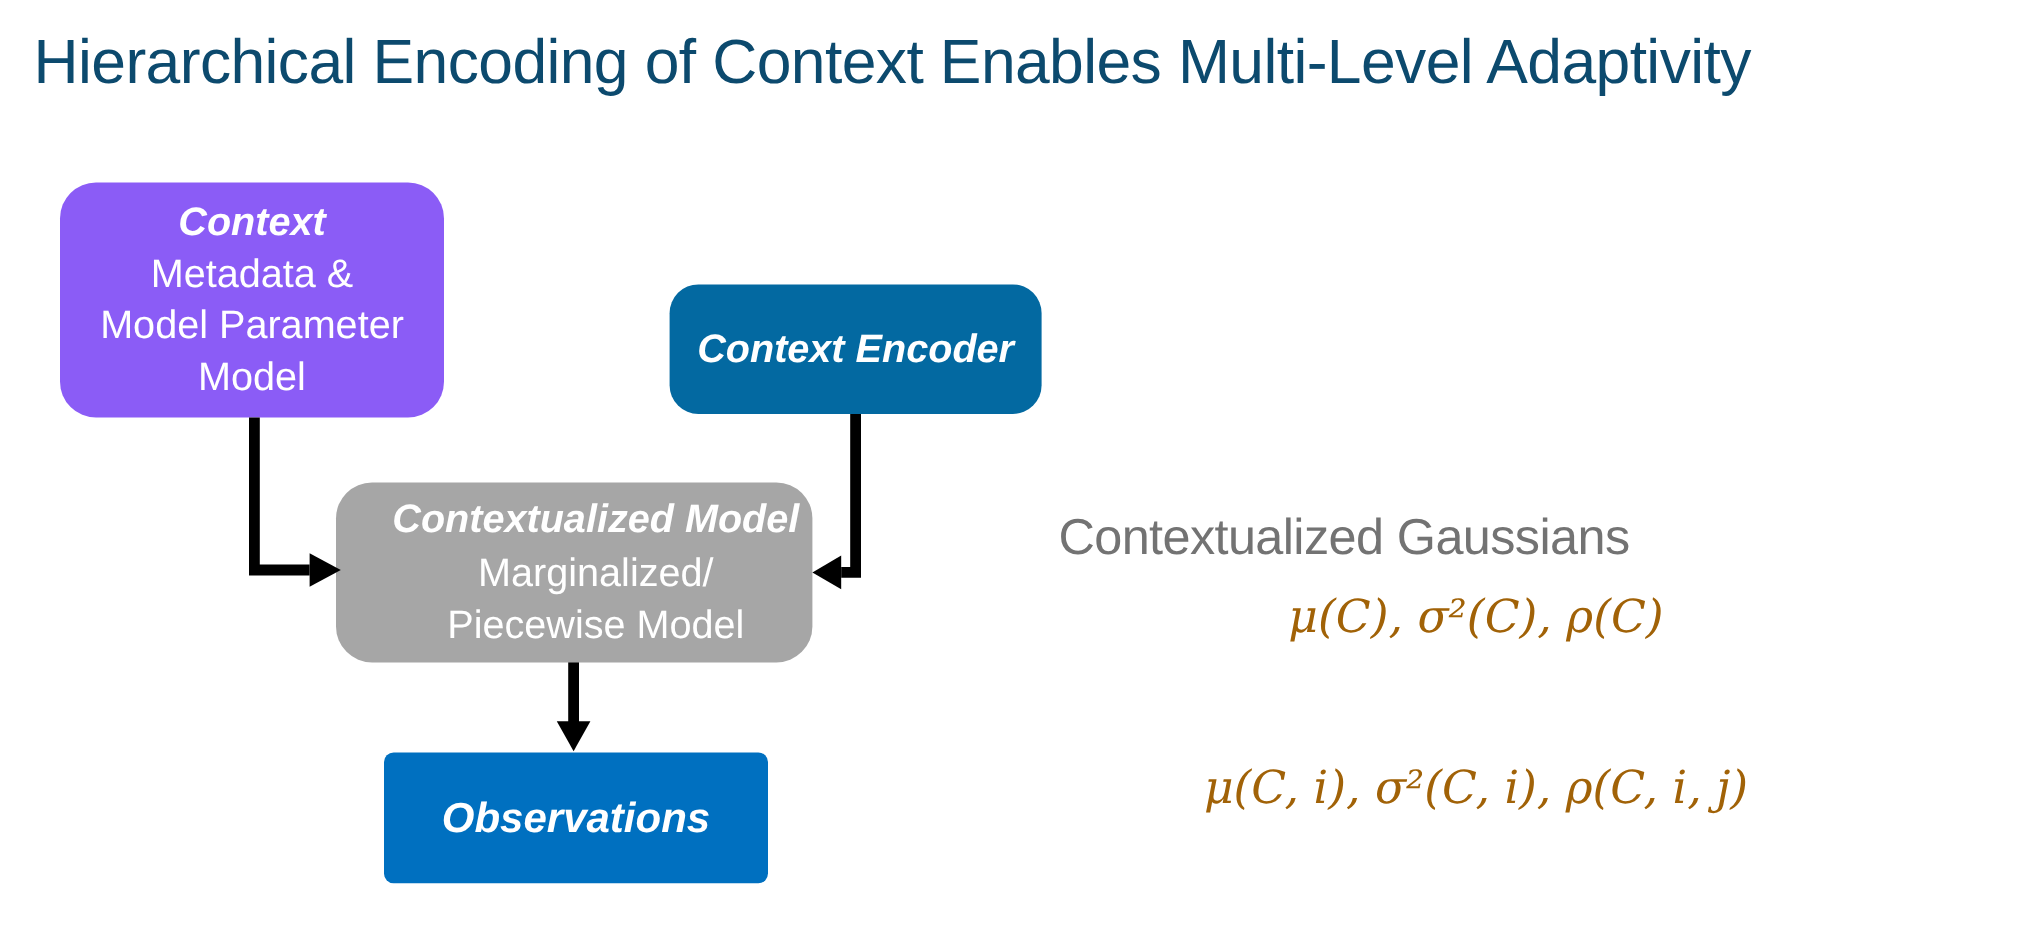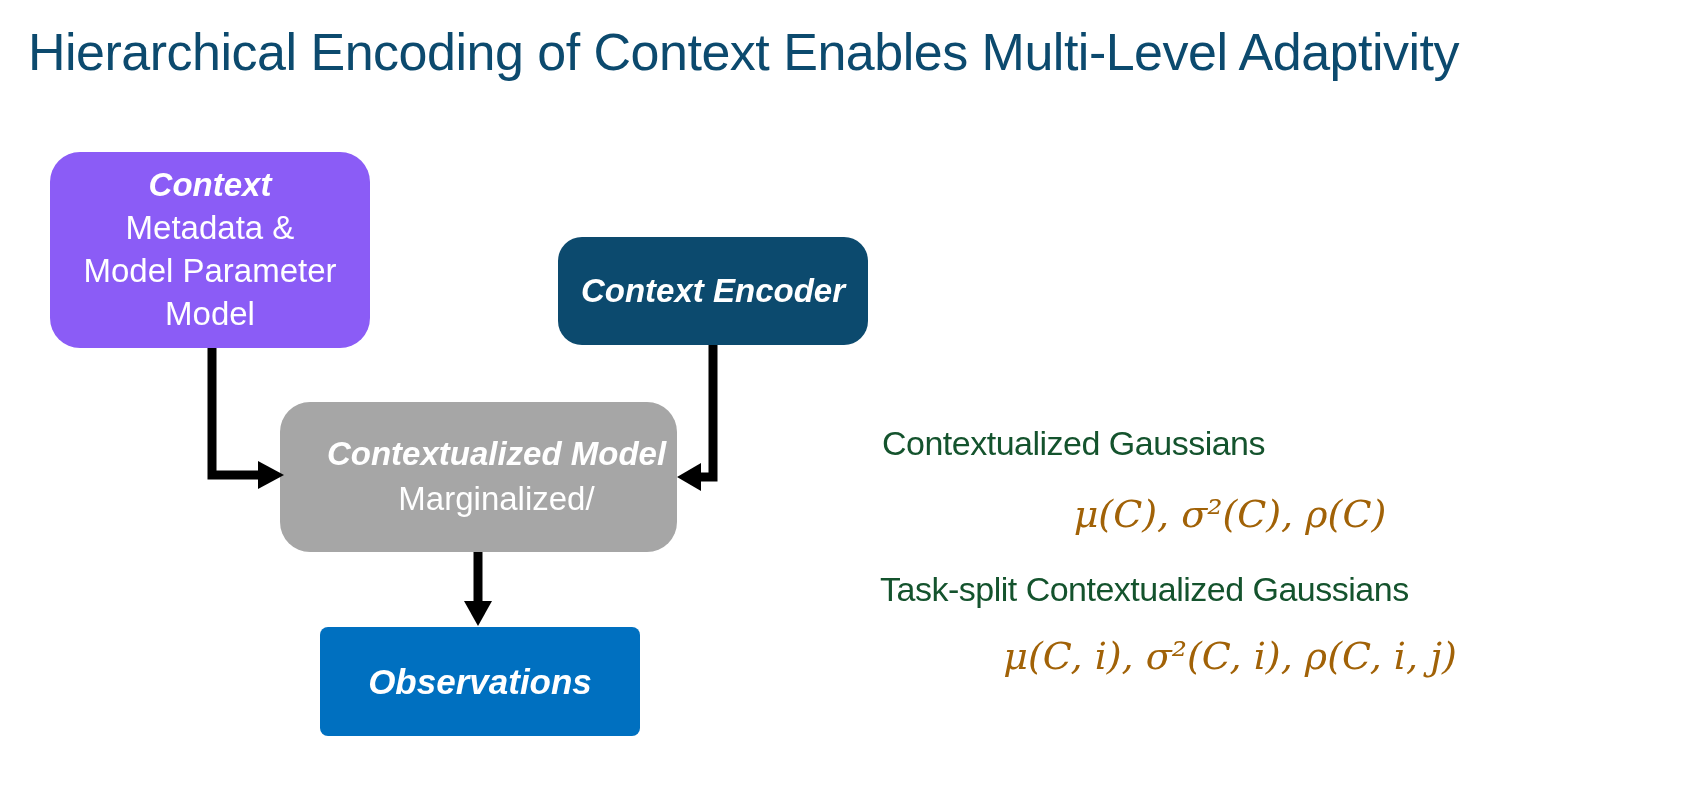--- a/index.html
+++ b/index.html
@@ -27,21 +27,21 @@
   #model-box {
     left:280px; top:402px; width:397px; height:150px;
     background:#A6A6A6; border-radius:30px; font-size:33px; line-height:1.36;
   }
   #observations-box {
     left:320px; top:627px; width:320px; height:109px;
     background:#0070C0; border-radius:8px; font-size:35px;
   }
   .arrow-layer { position:absolute; left:0; top:0; width:1681px; height:793px; }
   .ann-heading {
-    position:absolute; font-size:34px; color:#14532d; white-space:nowrap;
+    position:absolute; font-size:42px; color:#737373; white-space:nowrap;
     letter-spacing:-0.5px;
   }
   #ann-heading-1 { left:882px; top:424px; }
   #ann-heading-2 { left:880px; top:570px; }
   .ann-formula {
     position:absolute; left:950px; width:560px; text-align:center;
     font-family:"DejaVu Serif", serif; font-style:italic; font-size:38px;
     color:#a16207; white-space:nowrap;
   }
   #ann-formula-1 { top:492px; }
@@ -54,27 +54,28 @@
 
   <div class="title">Hierarchical Encoding of Context Enables Multi-Level Adaptivity</div>
 
   <div class="box" id="context-box" style="background: #8b5cf6;">
     <div class="head">Context</div>
     <div>Metadata &amp;</div>
     <div>Model Parameter</div>
     <div>Model</div>
   </div>
 
-  <div class="box" id="encoder-box" style="background: #0c4a6e;">
+  <div class="box" id="encoder-box" style="background: #0369a1;">
     <div class="head">Context Encoder</div>
   </div>
 
   <div class="box" id="model-box" style="background: rgb(166, 166, 166); padding-left: 36px;">
     <div class="head">Contextualized Model</div>
     <div>Marginalized/</div>
+    <div>Piecewise Model</div>
   </div>
 
   <div class="box" id="observations-box" style="background: rgb(0, 112, 192);">
     <div class="head">Observations</div>
   </div>
 
   <svg class="arrow-layer" viewBox="0 0 1681 793" xmlns="http://www.w3.org/2000/svg">
 
     <g>
       <path d="M212,348 L212,475 L258,475" fill="none" stroke="#000000" stroke-width="9"></path>
@@ -88,16 +89,15 @@
 
     <g>
       <path d="M478,552 L478,602" fill="none" stroke="#000000" stroke-width="9"></path>
       <polygon points="464,601 492,601 478,626" fill="#000000"></polygon>
     </g>
   </svg>
 
   <div class="ann-heading" id="ann-heading-1">Contextualized Gaussians</div>
   <div class="ann-formula" id="ann-formula-1">μ(C), σ²(C), ρ(C)</div>
 
-  <div class="ann-heading" id="ann-heading-2">Task-split Contextualized Gaussians</div>
   <div class="ann-formula" id="ann-formula-2">μ(C, i), σ²(C, i), ρ(C, i, j)</div>
 
 </div>
 
 </body></html>

